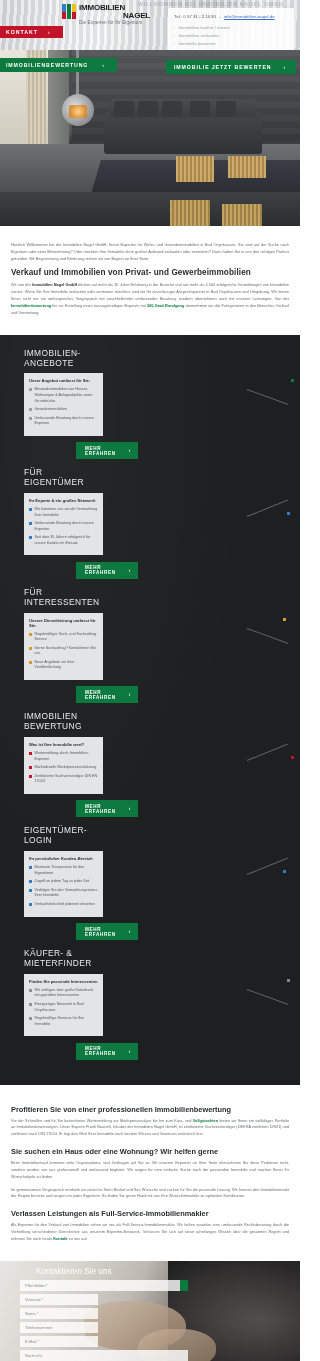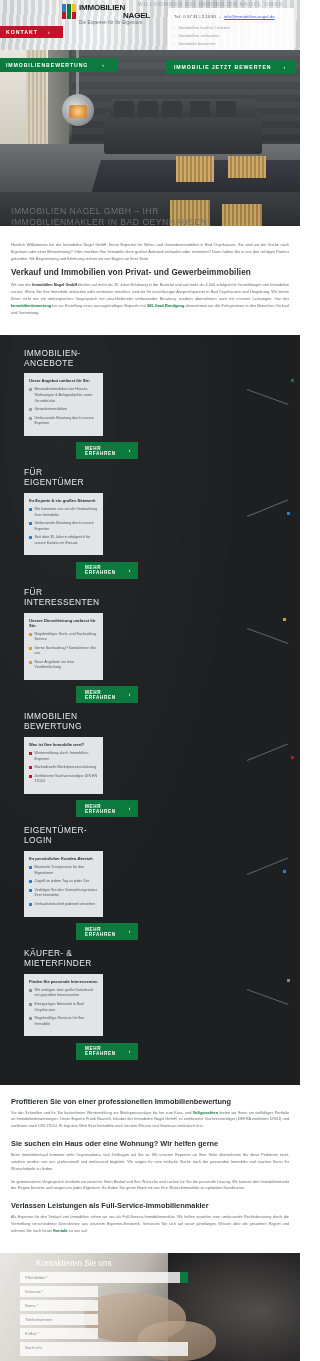--- a/index.html
+++ b/index.html
@@ -138,21 +138,21 @@
     margin-top:6px; margin-left:52px; background:#0c7a3e; color:#fff;
     font-size:4.6px; font-weight:700; letter-spacing:.7px; padding:3.5px 7px 3.5px 9px;
     display:inline-flex; align-items:center; gap:13px; width:62px; justify-content:space-between;
   }
   .pin { position:absolute; width:3px;height:3px; }
   .connector{ position:absolute; height:1px; background:rgba(255,255,255,.3); transform-origin:left center; }
 
   
   .light { background:#fff; padding:12px 11px 12px 11px; }
   .h3-dark { font-size:7.4px; font-weight:700; color:#2b2d2f; margin:9px 0 4px 0; }
-  .h3-dark.first{margin-top:0;}
+  .h3-dark.first{margin-top:8px;}
 
   
   .formsec{position:relative; height:118px; overflow:hidden;}
   .formbg{position:absolute;inset:0;
     background:linear-gradient(115deg,#e8e6e2 0%,#d8d5cf 22%,#bdb9b2 42%,#6e6a64 62%,#36343a 78%,#1d1c20 100%);}
   .formbg:after{content:"";position:absolute;left:56%;top:0;bottom:0;right:0;
     background:radial-gradient(ellipse at 70% 50%, rgba(90,86,82,.8), rgba(20,20,22,.95));}
   .hand{position:absolute;left:28%;top:34%;width:34%;height:42%;border-radius:40% 50% 45% 40%;
     background:linear-gradient(150deg,#cbb7a3,#9c836c);opacity:.85;}
   .hand2{position:absolute;left:46%;top:58%;width:26%;height:34%;border-radius:45%;
@@ -255,21 +255,20 @@
       <span>IMMOBILIE JETZT BEWERTEN</span>
       <span class="car">›</span>
     </div>
   </div>
 
   <div class="intro">
     <div class="intro-hero-strip">
       <div class="tb a"></div>
         <div class="tb b"></div>
     </div>
-    <div class="intro-title">IMMOBILIEN NAGEL GMBH – IHR IMMOBILIENMAKLER IN BAD OEYNHAUSEN</div>
     <div class="intro-body">
       <div class="p-sm">Herzlich Willkommen bei der Immobilien Nagel GmbH, Ihrem Experten für Wohn- und Gewerbeimmobilien in Bad Oeynhausen. Sie sind auf der Suche nach Eigentum oder einer Mietwohnung? Oder möchten Ihre Immobilie ohne großen Aufwand verkaufen oder vermieten? Dann haben Sie in uns den richtigen Partner gefunden. Mit Begeisterung und Erfahrung stehen wir von Beginn an Ihrer Seite.</div>
       <div class="h2-dark">Verkauf und Immobilien von Privat- und Gewerbeimmobilien</div>
       <div class="p-sm"><span>Wir von der </span><span class="b">Immobilien Nagel GmbH</span><span> blicken auf mehr als 35 Jahre Erfahrung in der Branche und auf mehr als 4.500 erfolgreiche Vermittlungen von Immobilien zurück. Wenn Sie Ihre Immobilie verkaufen oder vermieten möchten, sind wir Ihr zuverlässiger Ansprechpartner in Bad Oeynhausen und Umgebung. Wir bieten Ihnen nicht nur ein umfangreiches Vorgespräch mit anschließender umfassender Beratung, sondern übernehmen auch mit unseren Leistungen. Von der </span><span class="g">Immobilienbewertung</span><span> bis zur Erstellung eines aussagekräftigen Exposés mit </span><span class="g">360-Grad-Rundgang</span><span> übernehmen wir alle Fahrgesteine in den Bereichen Verkauf und Vermietung.</span></div>
     </div>
   </div>
 
   <div class="dark">
     <div id="cards-root">
         <div class="blk"><div class="blk-title">IMMOBILIEN-<br>ANGEBOTE</div><div class="card">

